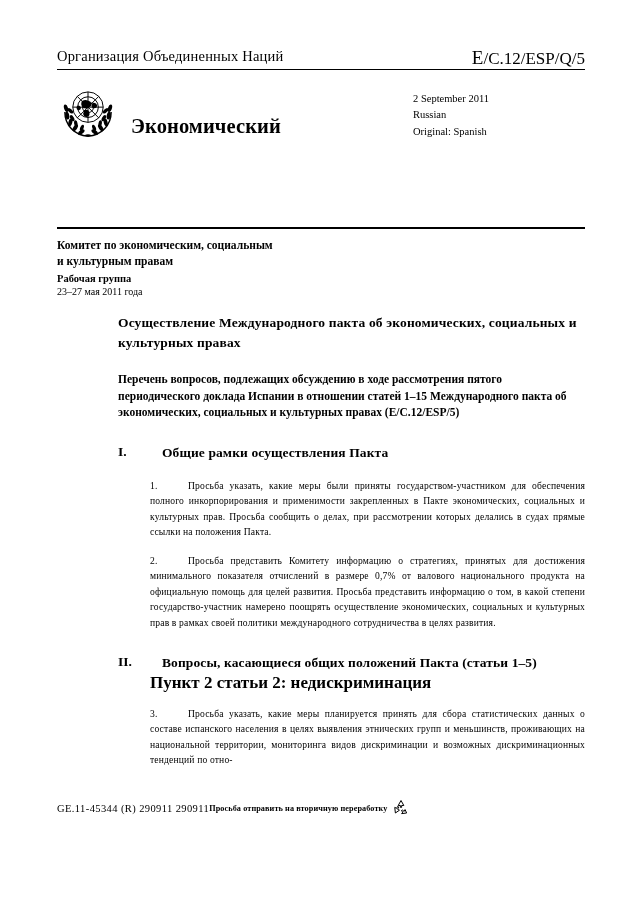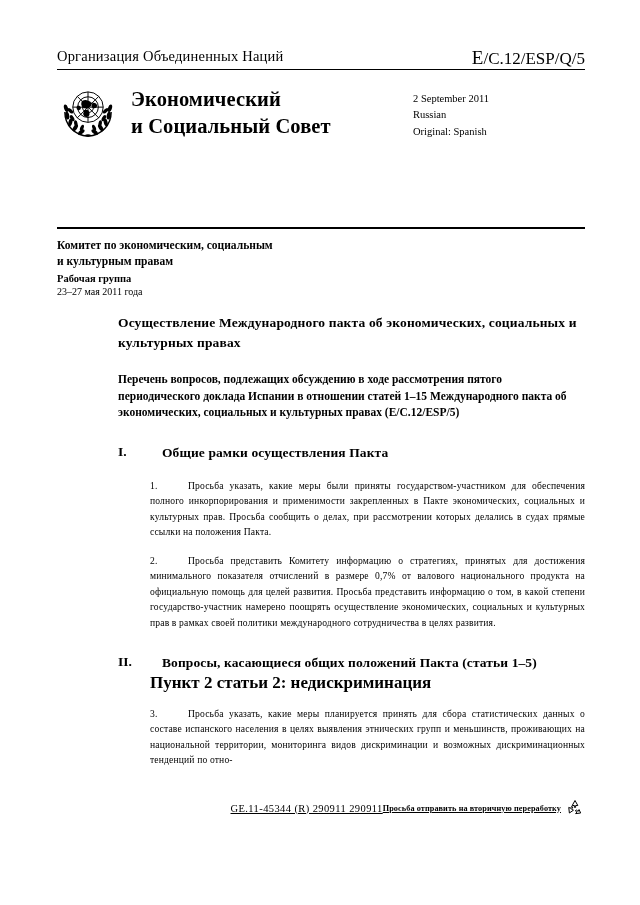--- a/index.html
+++ b/index.html
@@ -188,22 +188,21 @@
   .para.first-after-head { margin-top: 15px; }
 
   
   .footer {
     position: absolute;
     left: 57px;
     top: 798px;
     width: 528px;
     display: flex;
     align-items: center;
-    justify-content: flex-end;
-    text-decoration: underline;
+    justify-content: flex-start;
   }
   .job-number {
     font-size: 10.5px;
     letter-spacing: 0.4px;
     white-space: nowrap;
   }
   .recycle-group {
     display: flex;
     align-items: center;
     gap: 4px;
@@ -284,21 +283,20 @@
             <ellipse cx="70" cy="65" rx="2.8" ry="5.6" transform="rotate(8 70 65)"></ellipse>
             <ellipse cx="60" cy="72" rx="2.8" ry="5.4" transform="rotate(-22 60 72)"></ellipse>
 
             <path d="M44 84 q6 -3 12 0 q-6 4 -12 0 z"></path>
           </g>
         </svg>
       </div>
 
       <div class="council-title">
         <div>Экономический</div>
-        <div>и Социальный Совет</div>
       </div>
 
       <div class="distr-block">
         <div>2 September 2011</div>
         <div>Russian</div>
         <div>Original: Spanish</div>
       </div>
 
     </div>
   </div>

